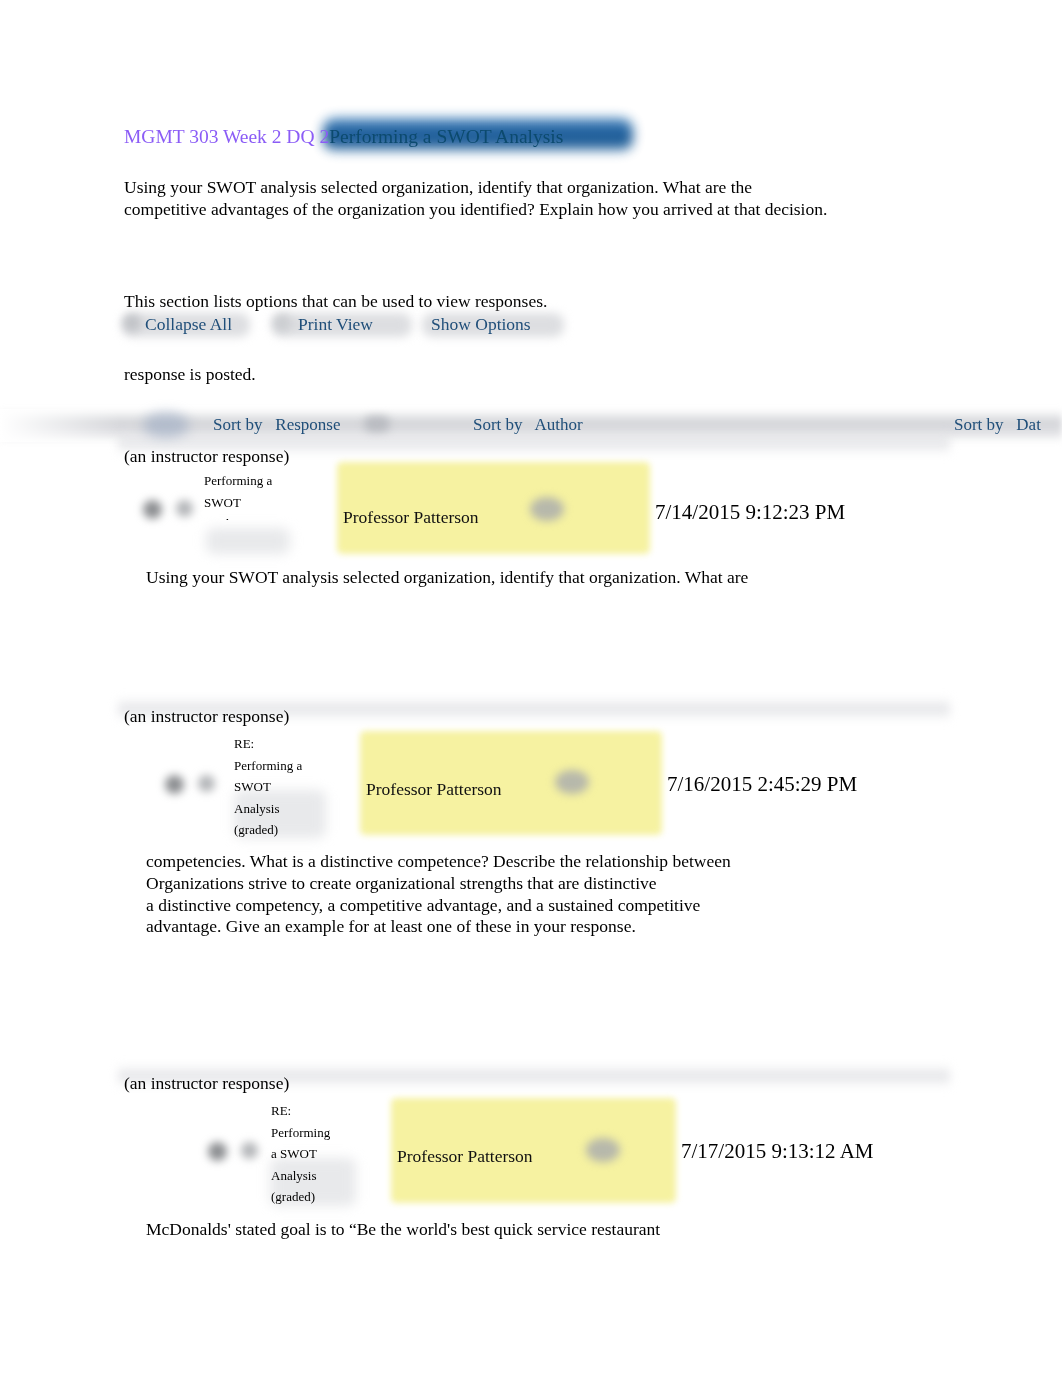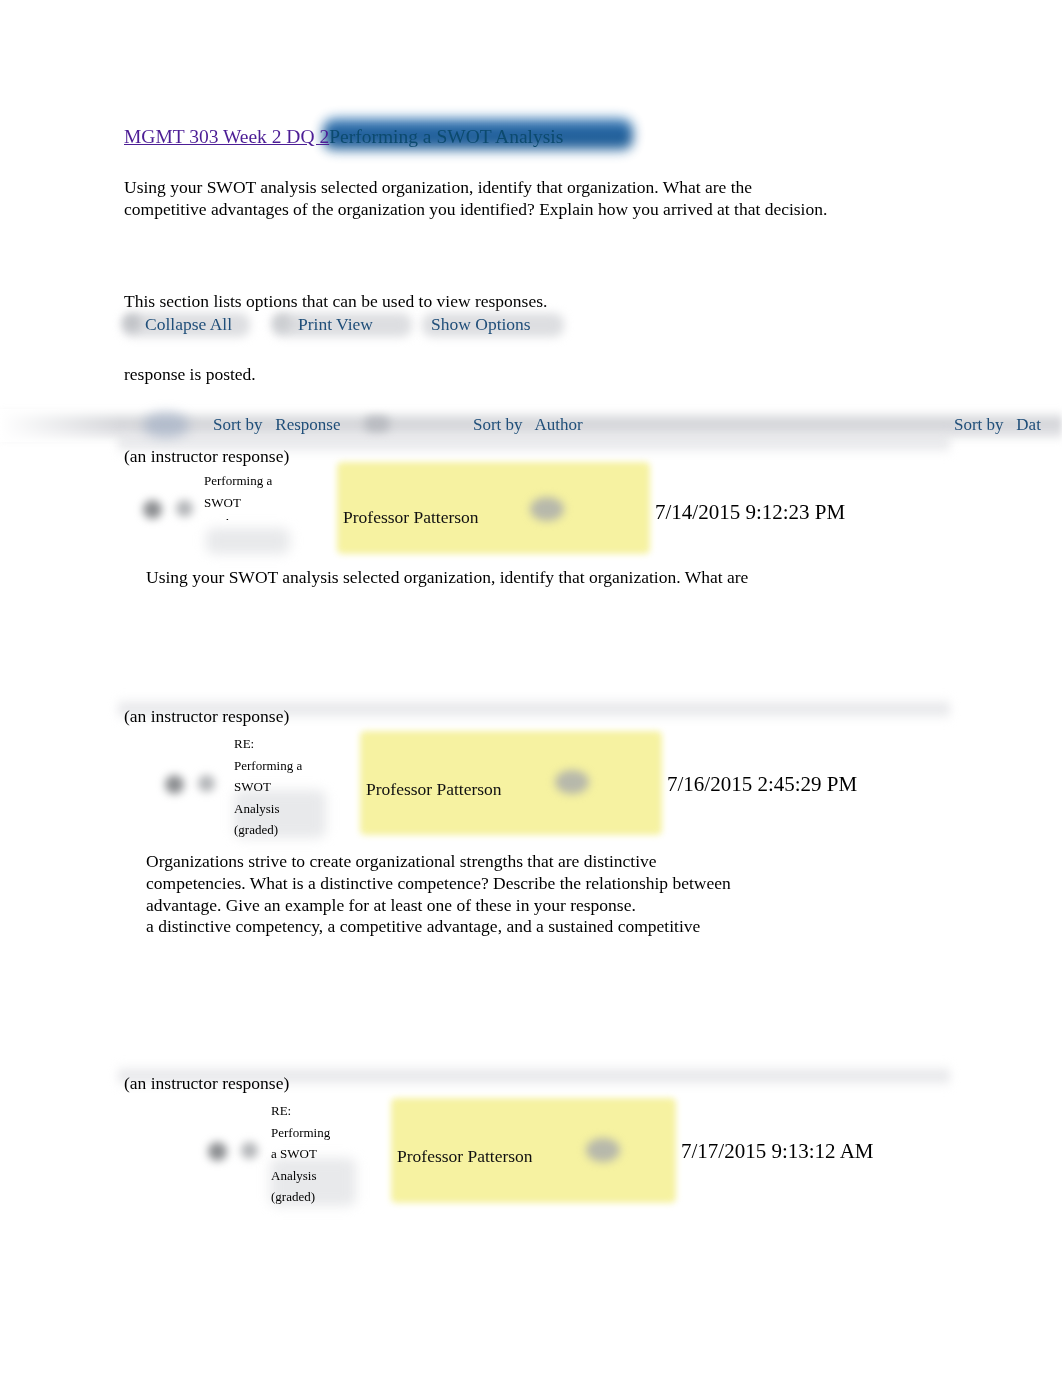--- a/index.html
+++ b/index.html
@@ -26,22 +26,21 @@
   .doc-title {
     position: absolute;
     left: 124px;
     top: 124px;
     font-size: 19.5px;
     line-height: 26px;
     white-space: nowrap;
     z-index: 5;
   }
   .title-plain {
-    color: #4c1d95;
-    text-decoration: underline;
+    color: #8b5cf6;
   }
   .title-hl-wrap {
     position: relative;
     display: inline-block;
     vertical-align: baseline;
   }
   .title-hl-bg {
     position: absolute;
     left: -6px;
     top: -6px;
@@ -286,24 +285,24 @@
     <div>Analysis</div>
     <div>(graded)</div>
   </div>
 
   <div class="yellow-box" style="left:360px; top:731px; width:302px; height:104px;"></div>
   <div class="blur-dot-soft" style="left:555px; top:770px; width:34px; height:24px;"></div>
   <div class="author-name" style="left:366px; top:779px;">Professor Patterson</div>
   <div class="resp-date" style="left:667px; top:774px;">7/16/2015 2:45:29 PM</div>
 
   <div class="resp-body" style="left:146px; top:851px;">
+    <div>competencies. What is a distinctive competence? Describe the relationship between</div>
     <div>Organizations strive to create organizational strengths that are distinctive</div>
-    <div>competencies. What is a distinctive competence? Describe the relationship between</div>
+    <div>a distinctive competency, a competitive advantage, and a sustained competitive</div>
     <div>advantage. Give an example for at least one of these in your response.</div>
-    <div>a distinctive competency, a competitive advantage, and a sustained competitive</div>
   </div>
 
   <div class="resp-band" style="top:1065px;"></div>
   <div class="instr-label" style="left:124px; top:1073px;">(an instructor response)</div>
 
   <div class="title-soft-pill" style="left:270px; top:1158px; width:86px; height:48px;"></div>
   <div class="blur-dot" style="left:208px; top:1142px; width:19px; height:19px;"></div>
   <div class="blur-dot" style="left:241px; top:1142px; width:17px; height:17px; background:rgba(160,162,166,.8);"></div>
 
   <div class="resp-title" style="left:271px; top:1100px; width:120px;">
@@ -312,14 +311,17 @@
     <div>a SWOT</div>
     <div>Analysis</div>
     <div>(graded)</div>
   </div>
 
   <div class="yellow-box" style="left:391px; top:1098px; width:285px; height:105px;"></div>
   <div class="blur-dot-soft" style="left:586px; top:1138px; width:34px; height:24px;"></div>
   <div class="author-name" style="left:397px; top:1146px;">Professor Patterson</div>
   <div class="resp-date" style="left:681px; top:1141px;">7/17/2015 9:13:12 AM</div>
 
+  <div class="resp-body" style="left:146px; top:1219px;">
+    <div>McDonalds' stated goal is to “Be the world's best quick service restaurant</div>
+  </div>
 
 </div>
 
 </body></html>

